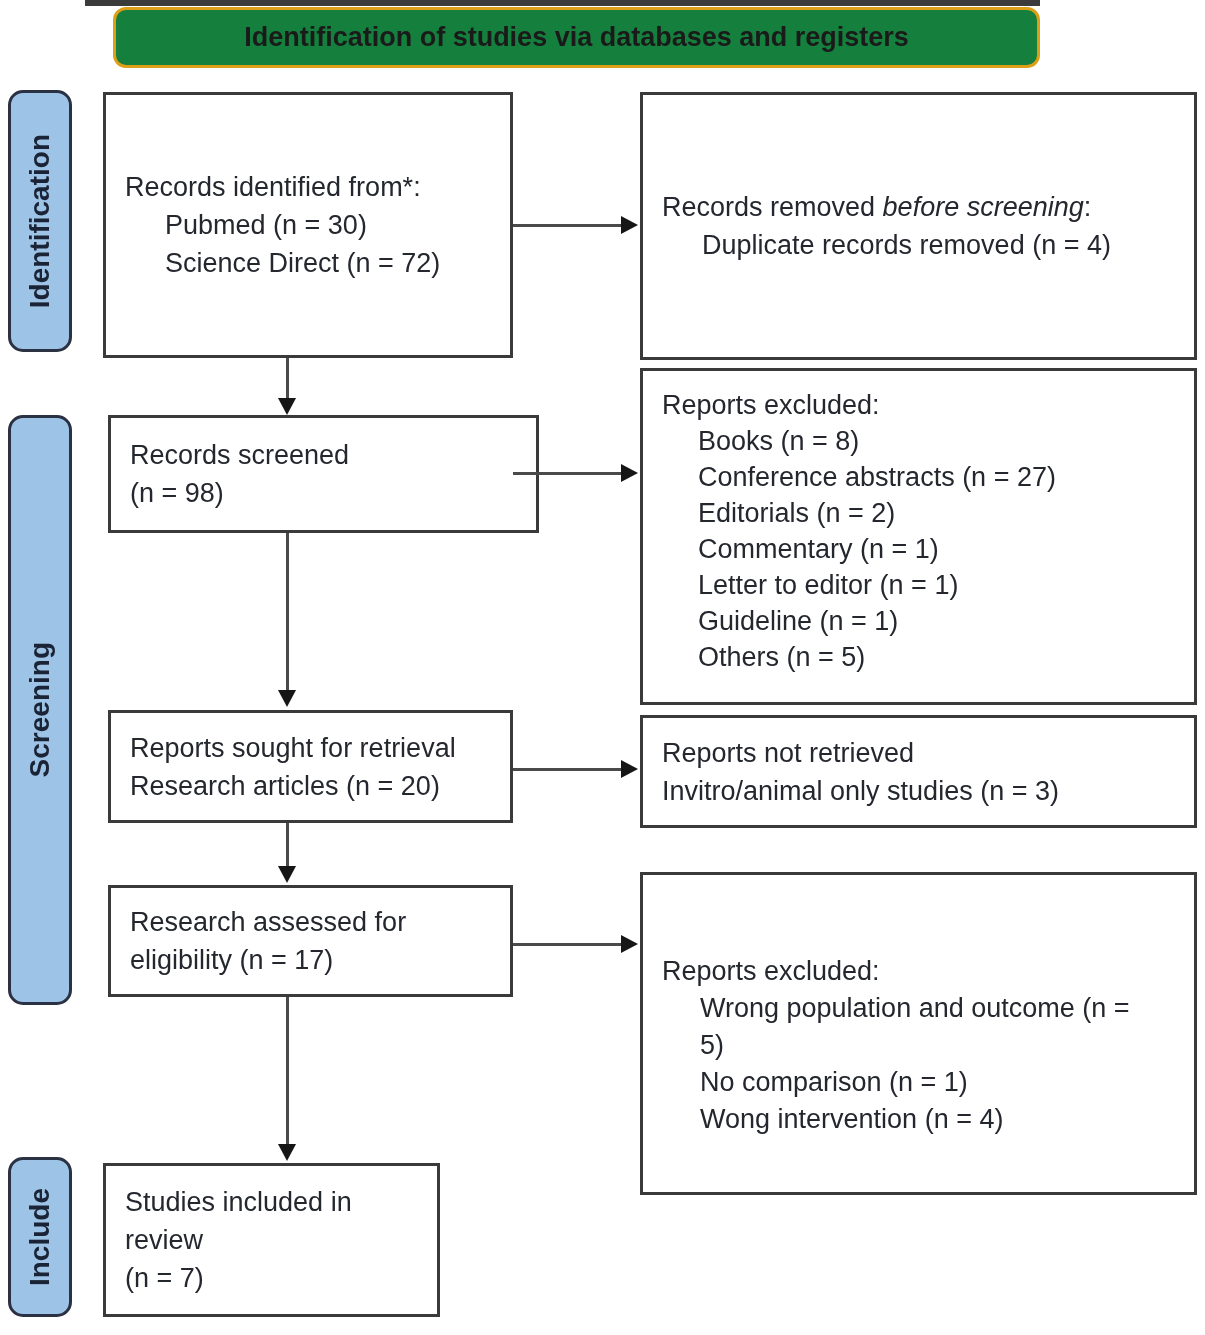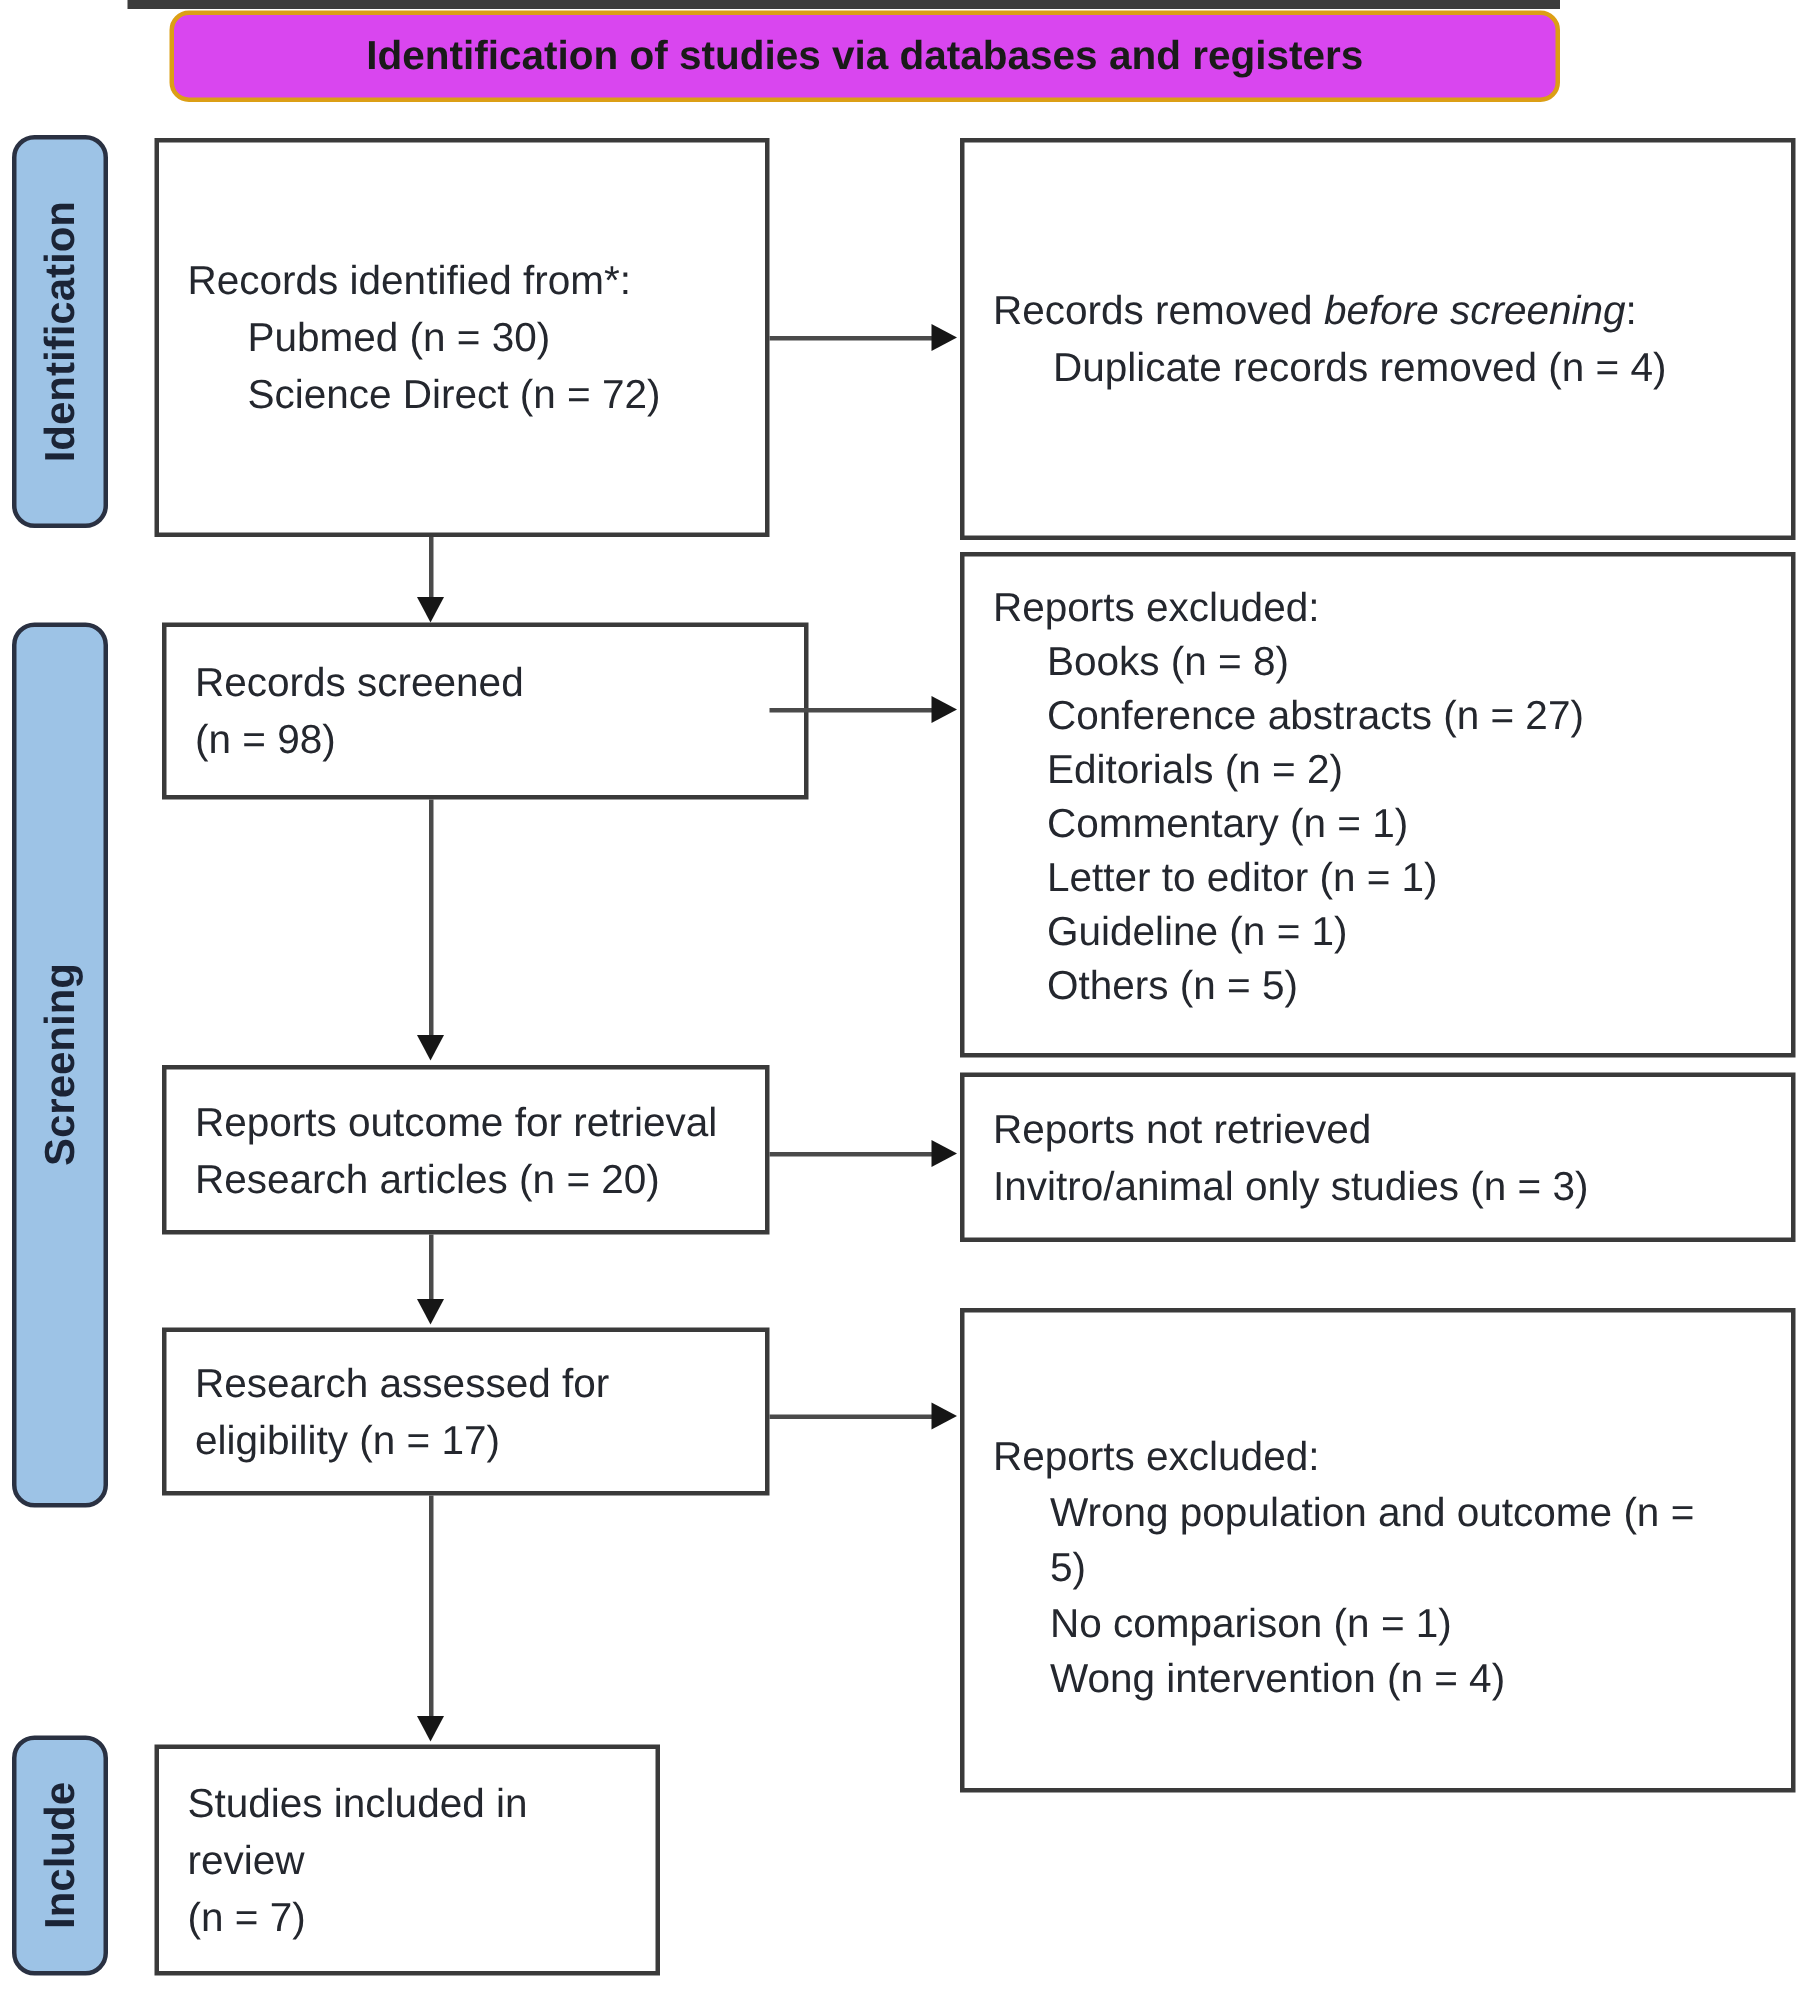--- a/index.html
+++ b/index.html
@@ -12,21 +12,21 @@
     overflow: hidden;
   }
   .abs { position: absolute; }
 
   
   .top-strip { left: 85px; top: 0; width: 955px; height: 6px; background: #3b3b3b; }
 
   
   .banner {
     left: 113px; top: 7px; width: 927px; height: 61px;
-    background: #d946ef;
+    background: #15803d;
     border: 3px solid #DC9F15;
     border-radius: 13px;
     display: flex; align-items: center; justify-content: center;
     font-size: 27px; font-weight: 700; color: #1a1a1a;
   }
 
   
   .stage {
     background: #9DC3E6;
     border: 3px solid #2A3142;
@@ -131,21 +131,21 @@
   <span class="indent">Books (n = 8)</span>
   <span class="indent">Conference abstracts (n = 27)</span>
   <span class="indent">Editorials (n = 2)</span>
   <span class="indent">Commentary (n = 1)</span>
   <span class="indent">Letter to editor (n = 1)</span>
   <span class="indent">Guideline (n = 1)</span>
   <span class="indent">Others (n = 5)</span>
 </div>
 
 <div class="abs fbox box-reports-sought">
-  <span>Reports outcome for retrieval</span>
+  <span>Reports sought for retrieval</span>
   <span>Research articles (n = 20)</span>
 </div>
 
 <div class="abs fbox box-reports-not-retrieved">
   <span>Reports not retrieved</span>
   <span>Invitro/animal only studies (n = 3)</span>
 </div>
 
 <div class="abs fbox box-reports-assessed">
   <span>Research assessed for</span>

